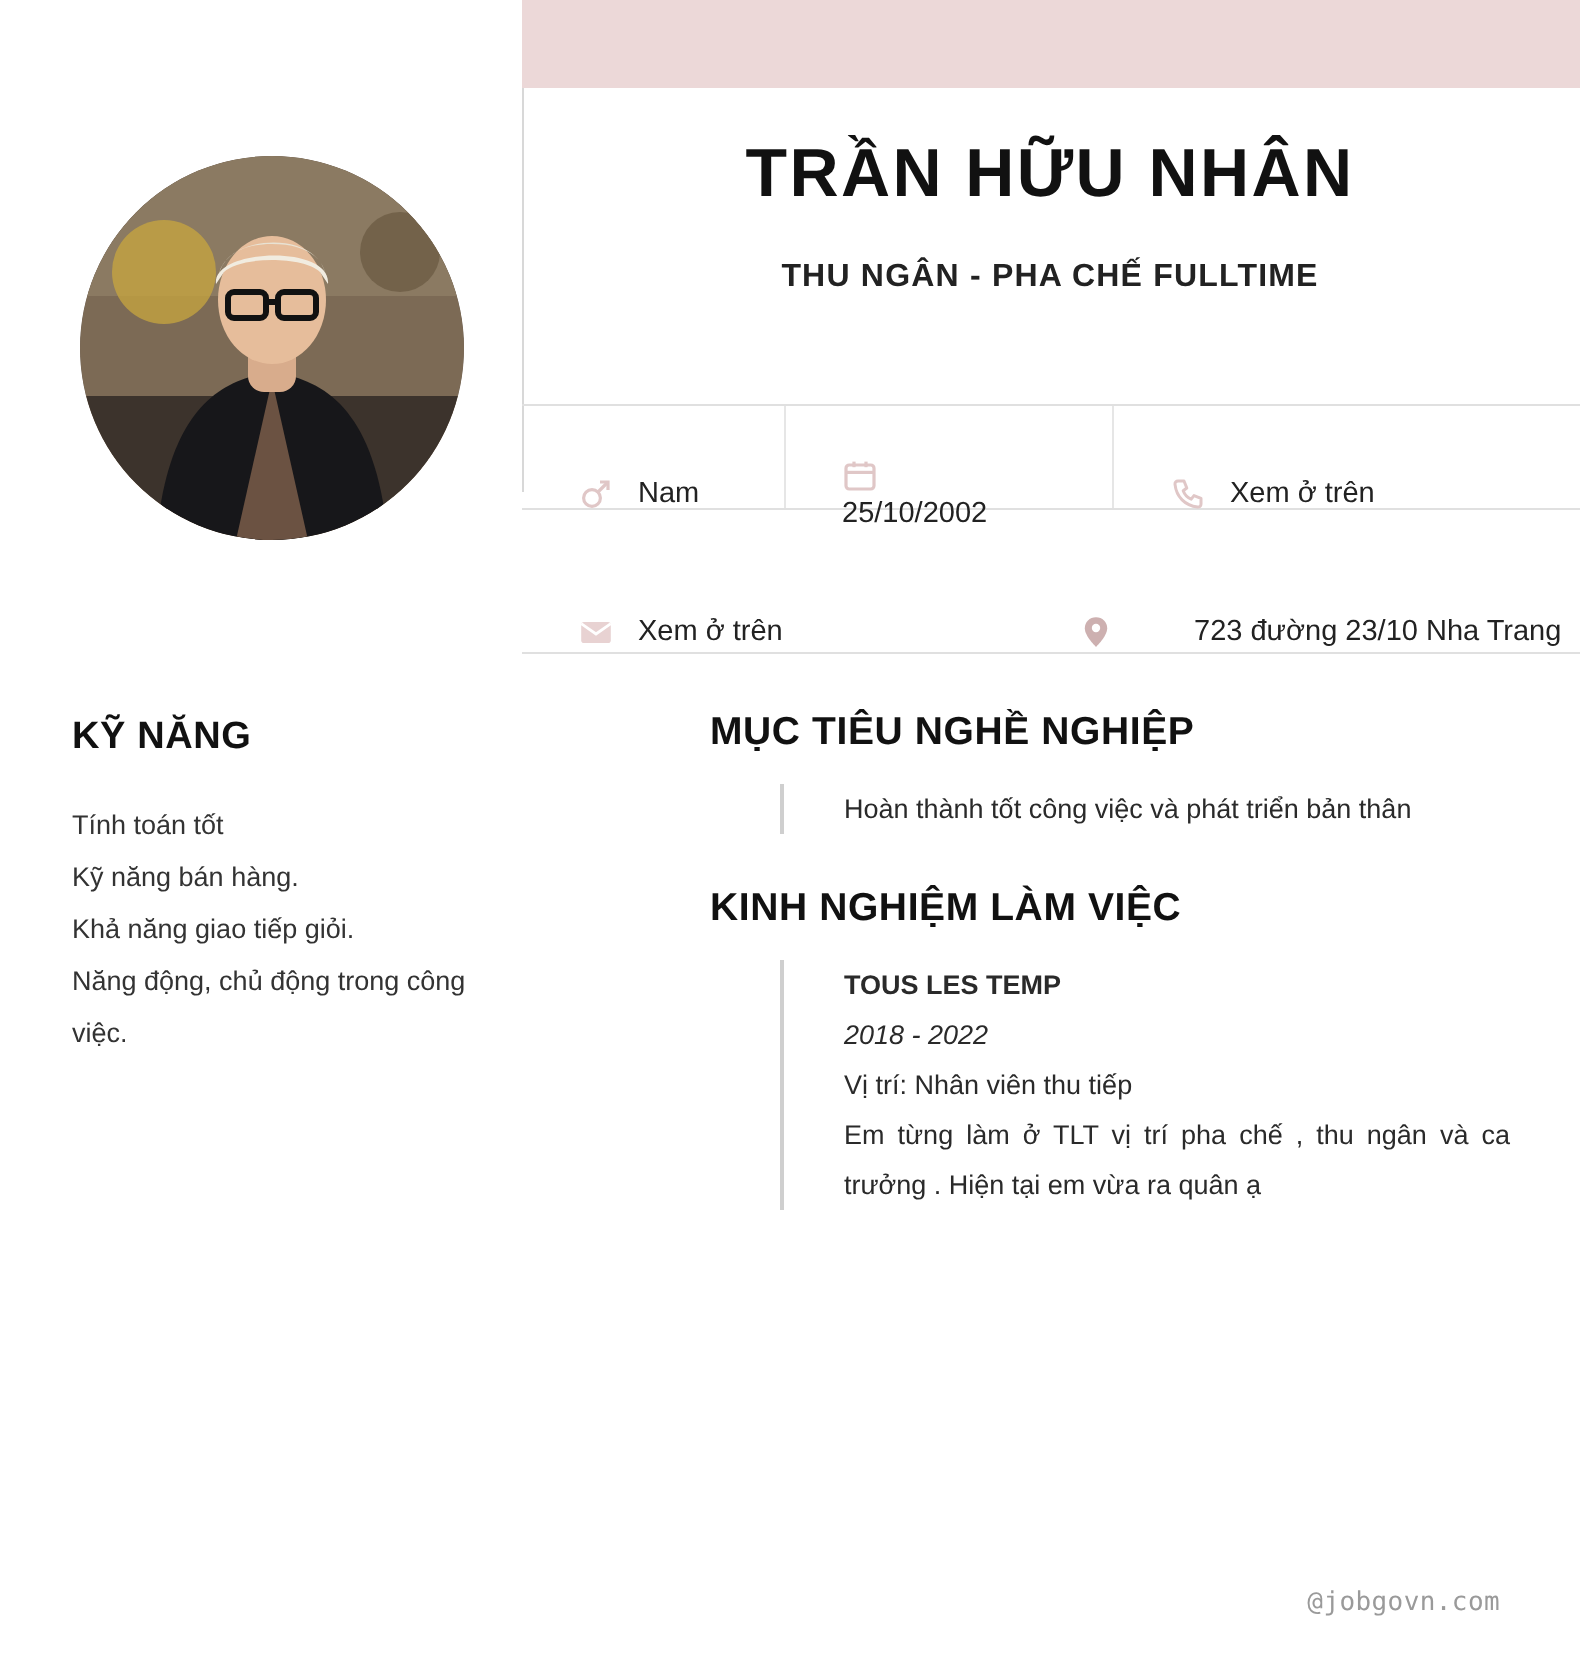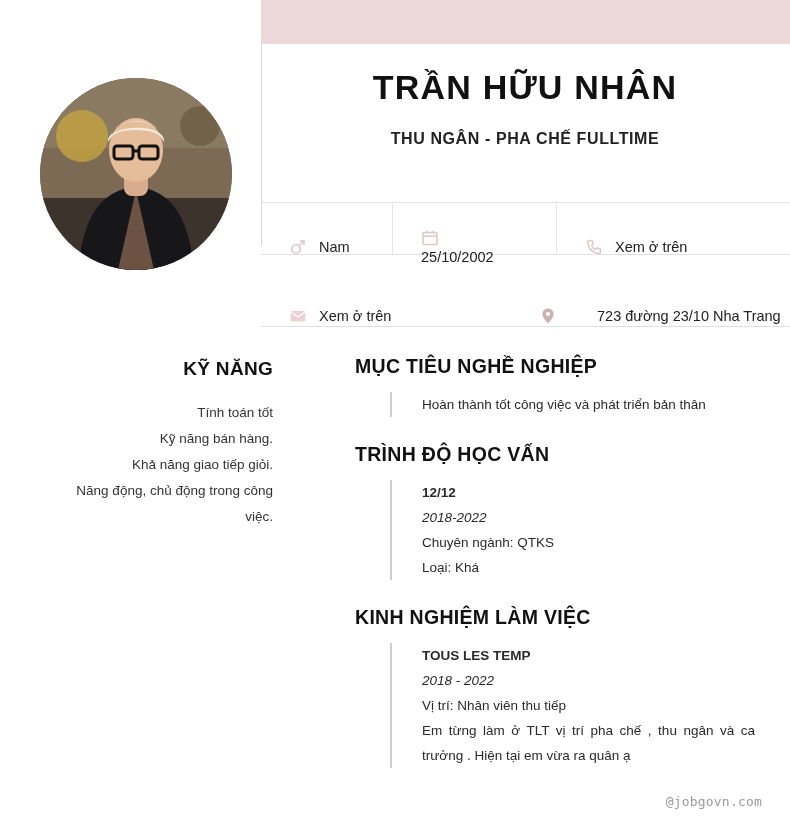--- a/index.html
+++ b/index.html
@@ -131,24 +131,23 @@
 
   .vline {
     width: 1px;
     align-self: stretch;
     background: #e6e6e6;
   }
 
   
   .left-col {
     position: absolute;
-    left: 48px;
+    left: 36px;
     top: 358px;
     width: 225px;
-    text-align: right;
   }
   .left-title {
     font-size: 19px;
     font-weight: bold;
     color: #111;
     margin: 0 0 20px 0;
     letter-spacing: 0.3px;
   }
   .skill-line {
     font-size: 13.5px;
@@ -196,21 +195,21 @@
   }
   .desc-justify {
     text-align: justify;
   }
 
   .mt2 { margin-top: 18px; }
 
   
   .watermark {
     position: absolute;
-    right: 28px;
+    right: 40px;
     bottom: 18px;
     font-size: 13px;
     color: #9a9a9a;
     font-family: "DejaVu Sans Mono", monospace;
     letter-spacing: 0.2px;
   }
 </style>
 </head>
 <body>
 
@@ -324,29 +323,20 @@
 
   <div class="right-col">
 
     <section>
       <h2 class="sec-title">MỤC TIÊU NGHỀ NGHIỆP</h2>
       <div class="sec-body">
         <p>Hoàn thành tốt công việc và phát triển bản thân</p>
       </div>
     </section>
 
-    <section>
-      <h2 class="sec-title">TRÌNH ĐỘ HỌC VẤN</h2>
-      <div class="sec-body">
-        <p class="entry-title">12/12</p>
-        <p class="entry-date">2018-2022</p>
-        <p>Chuyên ngành: QTKS</p>
-        <p class="mt2">Loại: Khá</p>
-      </div>
-    </section>
 
     <section>
       <h2 class="sec-title">KINH NGHIỆM LÀM VIỆC</h2>
       <div class="sec-body">
         <p class="entry-title">TOUS LES TEMP</p>
         <p class="entry-date">2018 - 2022</p>
         <p>Vị trí: Nhân viên thu tiếp</p>
         <p class="desc-justify">Em từng làm ở TLT vị trí pha chế , thu ngân  và ca trưởng . Hiện tại em vừa ra quân ạ</p>
       </div>
     </section>

